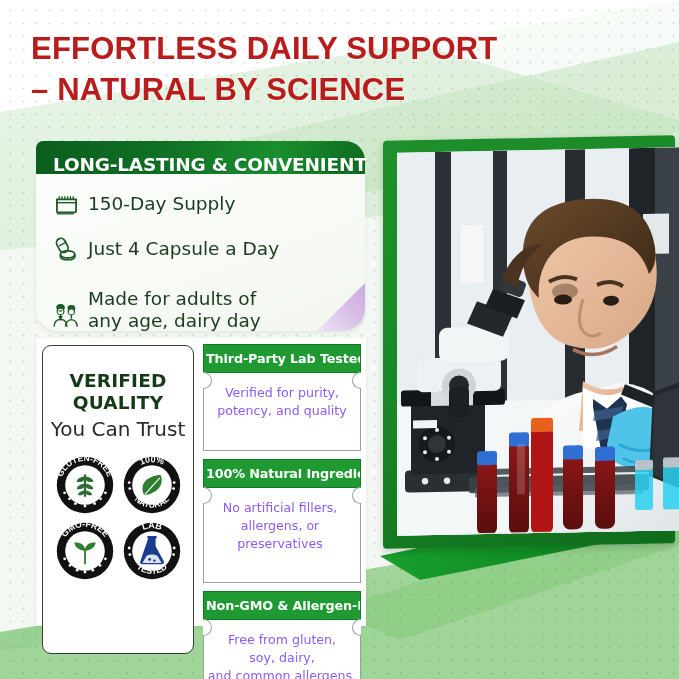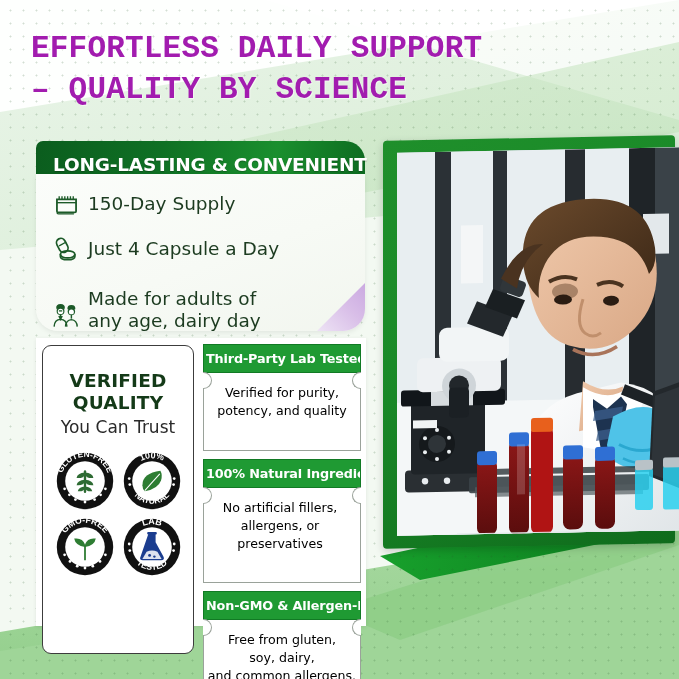--- a/index.html
+++ b/index.html
@@ -19,26 +19,26 @@
     background-size: 13px 13px;
     background-position: 4px 4px;
   }
 
   
   #headline {
     position:absolute; left:31px; top:28px; width:470px;
     z-index:6;
   }
   .hl-line {
-    font-family:Liberation Mono, monospace;
+    font-family:Liberation Sans, sans-serif;
     font-weight:bold;
     font-size:31px;
     letter-spacing:0.2px;
     line-height:1.33;
-    color:#a21caf;
+    color:#b91c1c;
     text-shadow: 1px 1px 0 rgba(255,255,255,0.55);
     white-space:nowrap;
   }
 
   
   #benefits {
     position:absolute; left:36px; top:141px; width:329px; height:190px;
     z-index:5;
   }
   .ben-bar {
@@ -94,39 +94,39 @@
   #verified {
     position:absolute; left:42px; top:345px; width:152px; height:309px;
     background:#fff; border:1.3px solid #3c3c3c; border-radius:9px;
     z-index:6; padding-top:24px;
   }
   .vq-l1, .vq-l2 {
     text-align:center; font-weight:bold; font-size:18.5px; color:#143a18;
     font-family:"DejaVu Sans", sans-serif; line-height:1.18; letter-spacing:0.2px;
   }
   .vq-sub {
-    text-align:center; font-size:17px; color:#2a2a2a; margin-top:3px;
+    text-align:center; font-size:20px; color:#2a2a2a; margin-top:3px;
     font-family:"DejaVu Sans", sans-serif;
   }
   .seals { display:grid; grid-template-columns:1fr 1fr; gap:6px 4px; margin-top:14px; padding:0 10px; }
   .seal { width:60px; height:60px; justify-self:center; }
 
   
   #tickets { position:absolute; left:203px; top:344px; width:158px; z-index:6; }
   .ticket { margin-bottom:8px; }
   .tk-head {
     background:#1f9a33; color:#fff; font-weight:bold;
     font-family:"DejaVu Sans", sans-serif;
     font-size:12.8px; text-align:center; padding:6px 2px 6px;
     border:1px solid #117a24;
     letter-spacing:-0.15px; white-space:nowrap; overflow:hidden;
   }
   .tk-body {
     position:relative; background:#fff; border:1px solid #9aa29a; border-top:none;
-    font-size:12.6px; color:#000000; text-align:center; line-height:1.42;
+    font-size:12.6px; color:#8b5cf6; text-align:center; line-height:1.42;
     font-family:"DejaVu Sans", sans-serif;
     padding:11px 13px 13px;
   }
   .tk-body .notch {
     position:absolute; top:-1px; width:9px; height:17px;
     background:#fff; border:1px solid #9aa29a;
   }
   .tk-body .notch.l { left:-1px; border-radius:0 9px 9px 0; border-left:none; }
   .tk-body .notch.r { right:-1px; border-radius:9px 0 0 9px; border-right:none; }
   .t1 .tk-body { padding-bottom:30px; }
@@ -183,21 +183,21 @@
     <polygon points="330,610 679,500 679,545 400,640" fill="#8dcd86" opacity="0.8"></polygon>
     <polygon points="380,556 679,492 679,528 420,580" fill="url(#g3)"></polygon>
     <polygon points="560,508 679,482 679,516 600,534" fill="#0c7a1d"></polygon>
     <rect x="0" y="0" width="679" height="679" fill="none"></rect>
   </svg>
   <div class="dots"></div>
 </div>
 
 <div id="headline">
   <div class="hl-line">EFFORTLESS DAILY SUPPORT</div>
-  <div class="hl-line">– QUALITY BY SCIENCE</div>
+  <div class="hl-line">– NATURAL BY SCIENCE</div>
 </div>
 
 <div id="benefits">
   <div class="ben-bar">
     <span>LONG-LASTING &amp; CONVENIENT</span>
   </div>
   <div class="ben-body">
 
     <div class="ben-row r1">
       <div class="ic">

